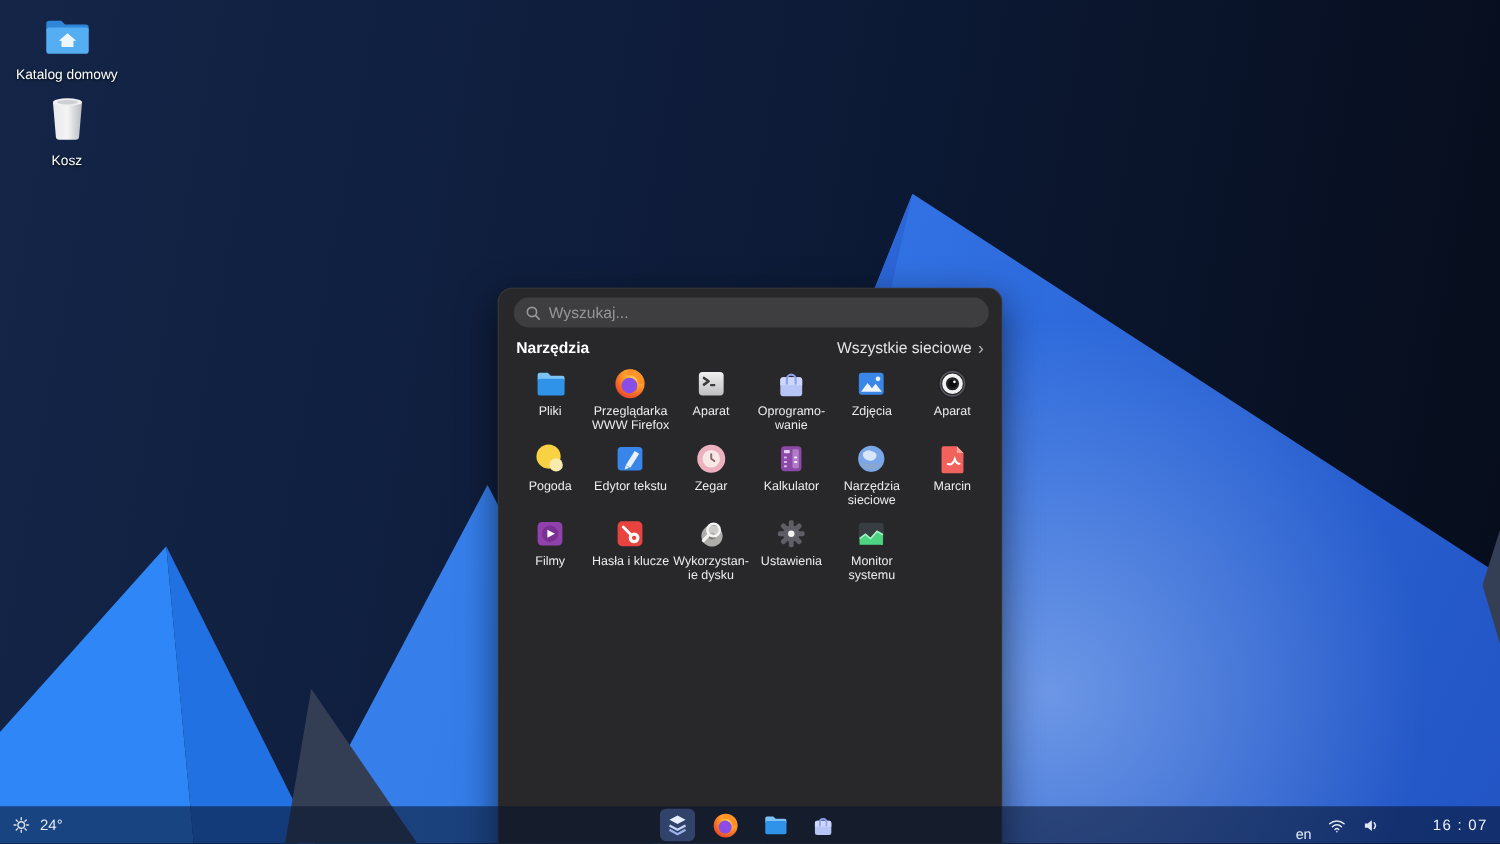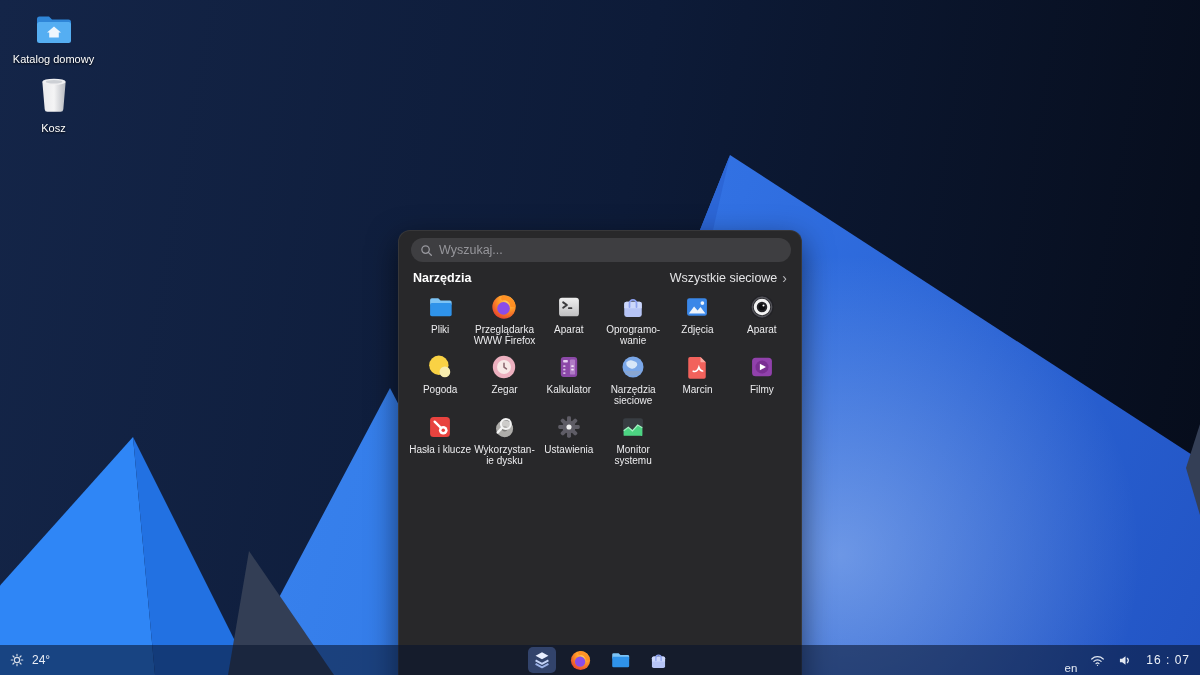--- a/index.html
+++ b/index.html
@@ -73,21 +73,21 @@
   
   .taskbar { position:absolute; left:0; bottom:0; width:1200px; height:30px;
     background:rgba(9,20,47,0.58); display:flex; align-items:center; }
   .tb-weather { position:absolute; left:10px; display:flex; align-items:center; gap:8px; cursor:pointer; }
   .tb-temp { font-size:12px; color:#e9edf5; }
   .tb-center { position:absolute; left:0; right:0; display:flex; justify-content:center; align-items:center; gap:11px; }
   .tb-btn { width:28px; height:26px; display:flex; align-items:center; justify-content:center; border-radius:5px; cursor:pointer; }
   .tb-btn.active { background:rgba(118,160,255,0.30); }
   .tb-tray { position:absolute; right:10px; display:flex; align-items:center; gap:13px; }
   .tb-kbd { font-size:11.5px; color:#e6ebf4; cursor:pointer;margin-top:16px; }
-  .tb-clock { font-size:12px; color:#eef2f8; letter-spacing:1px; cursor:default; }
+  .tb-clock { font-size:12px; color:#eef2f8; letter-spacing:1px; cursor:default;margin-left:28px; }
 </style>
 </head>
 <body>
 
 <div class="stage">
 
   <div class="wp wp-base"></div>
   <div class="wp wp-a-left"></div>
   <div class="wp wp-a-right"></div>
   <div class="wp wp-b"></div>
@@ -218,20 +218,28 @@
       </div>
 
       <div class="appcell">
         <svg class="app" viewBox="0 0 24 24">
           <circle cx="11" cy="10.5" r="8.3" fill="#f9d244"></circle>
           <circle cx="16.2" cy="16.2" r="4.6" fill="#f7ecae"></circle>
         </svg>
         <span class="app-label">Pogoda</span>
       </div>
 
+      <div class="appcell">
+        <svg class="app" viewBox="0 0 24 24">
+          <rect x="3.5" y="4" width="17" height="16" rx="2.5" fill="#3986ea"></rect>
+          <path d="M9.2,16.2 L15.2,6.6 l3.1,2 L12.2,18.2 z" fill="#ecf2fb"></path>
+          <path d="M9.2,16.2 l-0.9,3.1 3,-1.2 z" fill="#ecf2fb"></path>
+        </svg>
+        <span class="app-label">Edytor tekstu</span>
+      </div>
 
       <div class="appcell">
         <svg class="app" viewBox="0 0 24 24">
           <circle cx="12" cy="12" r="9.6" fill="#ecb0bf"></circle>
           <circle cx="12" cy="12" r="6" fill="#f7e8e6"></circle>
           <path d="M12,8.8 V12 l2.1,1.6" stroke="#8a656d" stroke-width="1.3" fill="none" stroke-linecap="round"></path>
         </svg>
         <span class="app-label">Zegar</span>
       </div>
 

